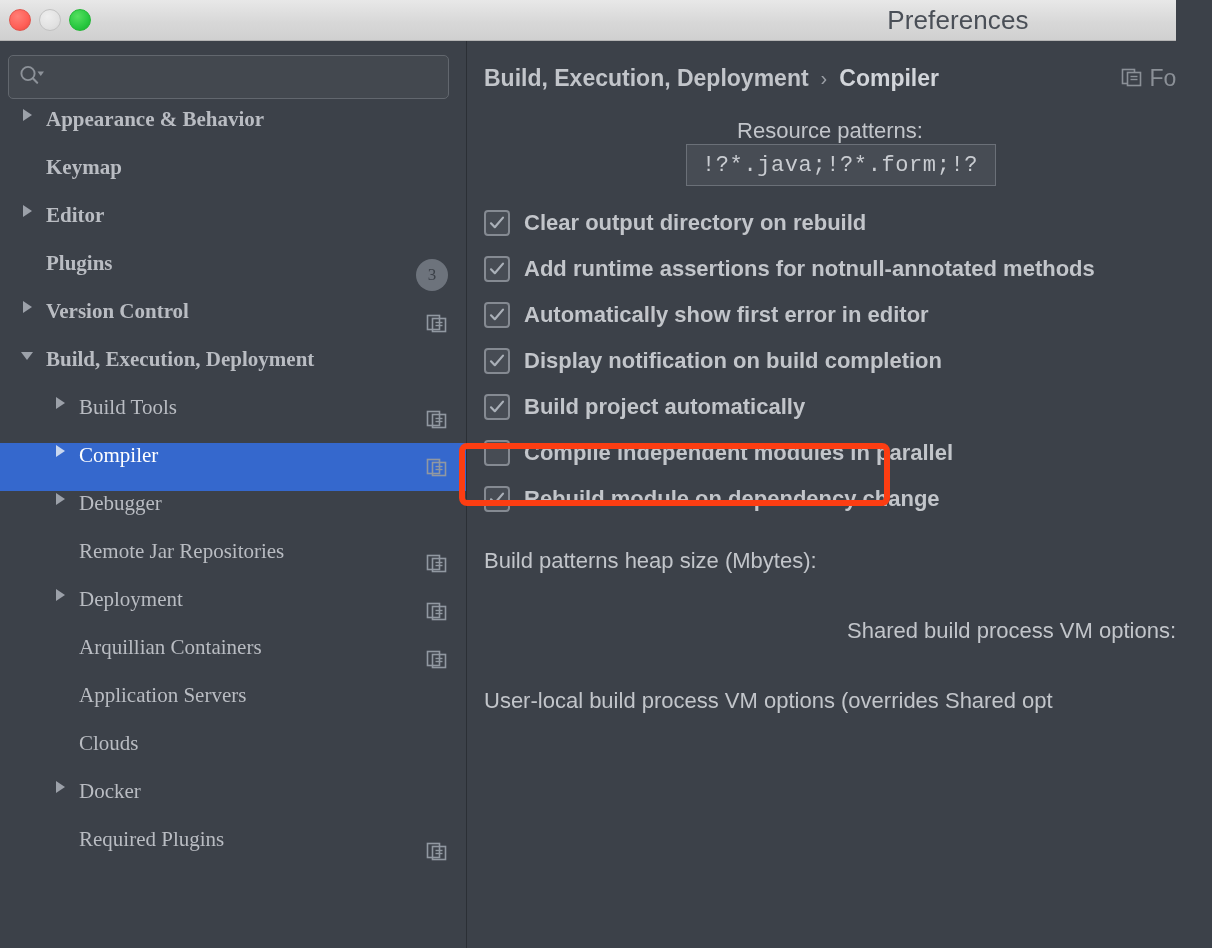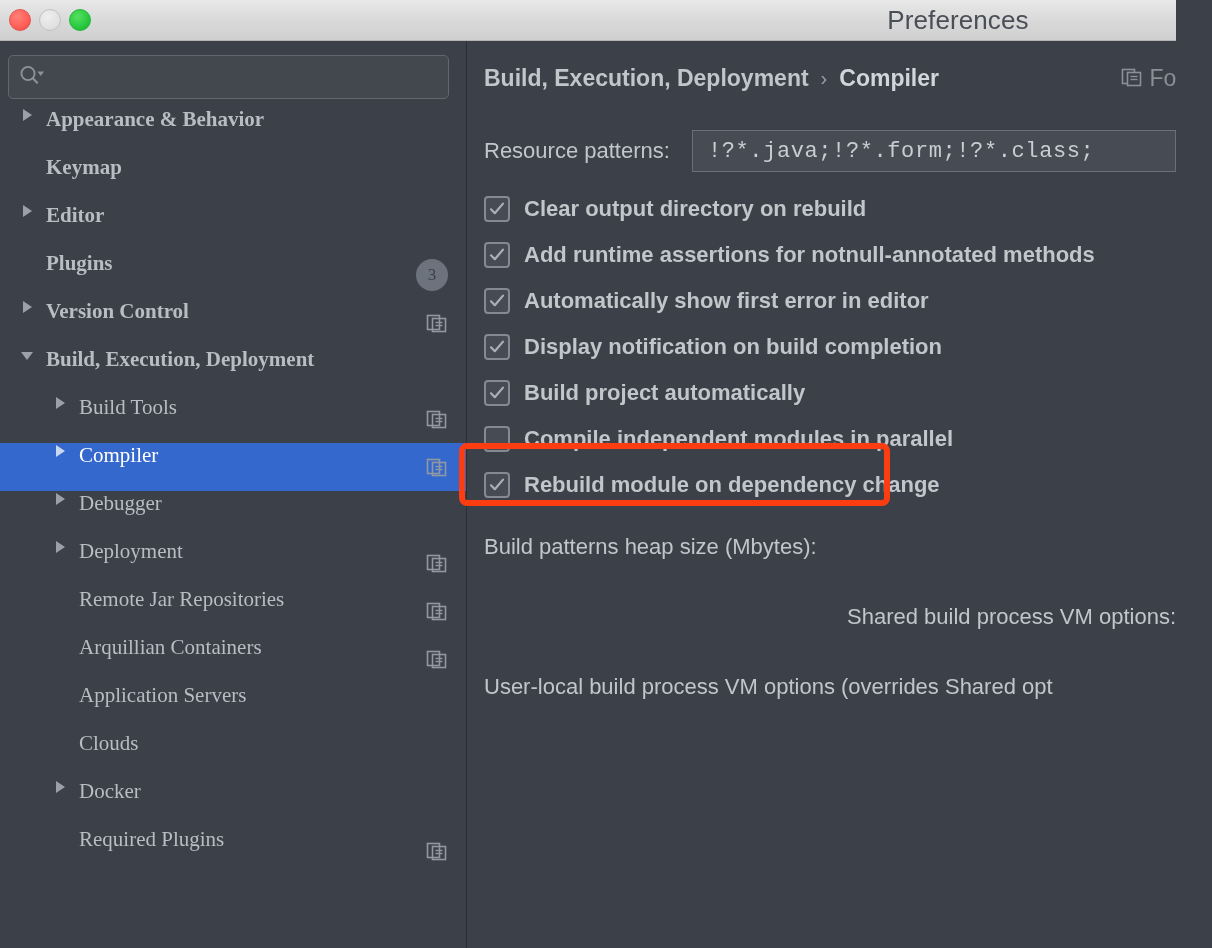--- a/index.html
+++ b/index.html
@@ -204,22 +204,23 @@
   }
   .for-label {
     font-size: 23px;
     color: #8b9097;
     white-space: nowrap;
   }
 
   .form-row {
     display: flex;
     align-items: center;
-    margin-top: 38px;
+    margin-top: 26px;
     padding-left: 17px;
+    flex-direction: column;
   }
   .form-label {
     font-size: 22px;
     color: #c2c5ca;
     white-space: nowrap;
   }
   .pattern-field {
     margin-left: 22px;
     flex: 1 1 auto;
     height: 42px;
@@ -418,40 +419,40 @@
           </div>
           <div class="tree-item level1">
             <span class="twisty">
               <svg width="16" height="16" viewBox="0 0 16 16">
                 <path d="M4 2 L13 8 L4 14 Z" fill="#9ca1a9"></path>
               </svg>
             </span>
             <span class="tree-label">Debugger</span>
           </div>
           <div class="tree-item level1">
-            <span class="twisty">
-              <svg width="16" height="16" viewBox="0 0 16 16">
-                <path d="M4 2 L13 8 L4 14 Z" fill="#9ca1a9"></path>
-              </svg>
-            </span>
-            <span class="tree-label">Deployment</span>
+            <span class="twisty"></span>
+            <span class="tree-label">Remote Jar Repositories</span>
             <span class="row-right">
               <span>
                 <svg width="22" height="22" viewBox="0 0 22 22" class="copy-icon">
                   <rect x="1.5" y="3.5" width="12" height="14" fill="none" stroke="#9198a1" stroke-width="1.6"></rect>
                   <rect x="6.5" y="6.5" width="13" height="13" fill="none" stroke="#9198a1" stroke-width="1.6"></rect>
                   <line x1="9.5" y1="10.5" x2="16.5" y2="10.5" stroke="#9198a1" stroke-width="1.4"></line>
                   <line x1="9.5" y1="13.5" x2="16.5" y2="13.5" stroke="#9198a1" stroke-width="1.4"></line>
                 </svg>
               </span>
             </span>
           </div>
           <div class="tree-item level1">
-            <span class="twisty"></span>
-            <span class="tree-label">Remote Jar Repositories</span>
+            <span class="twisty">
+              <svg width="16" height="16" viewBox="0 0 16 16">
+                <path d="M4 2 L13 8 L4 14 Z" fill="#9ca1a9"></path>
+              </svg>
+            </span>
+            <span class="tree-label">Deployment</span>
             <span class="row-right">
               <span>
                 <svg width="22" height="22" viewBox="0 0 22 22" class="copy-icon">
                   <rect x="1.5" y="3.5" width="12" height="14" fill="none" stroke="#9198a1" stroke-width="1.6"></rect>
                   <rect x="6.5" y="6.5" width="13" height="13" fill="none" stroke="#9198a1" stroke-width="1.6"></rect>
                   <line x1="9.5" y1="10.5" x2="16.5" y2="10.5" stroke="#9198a1" stroke-width="1.4"></line>
                   <line x1="9.5" y1="13.5" x2="16.5" y2="13.5" stroke="#9198a1" stroke-width="1.4"></line>
                 </svg>
               </span>
             </span>

